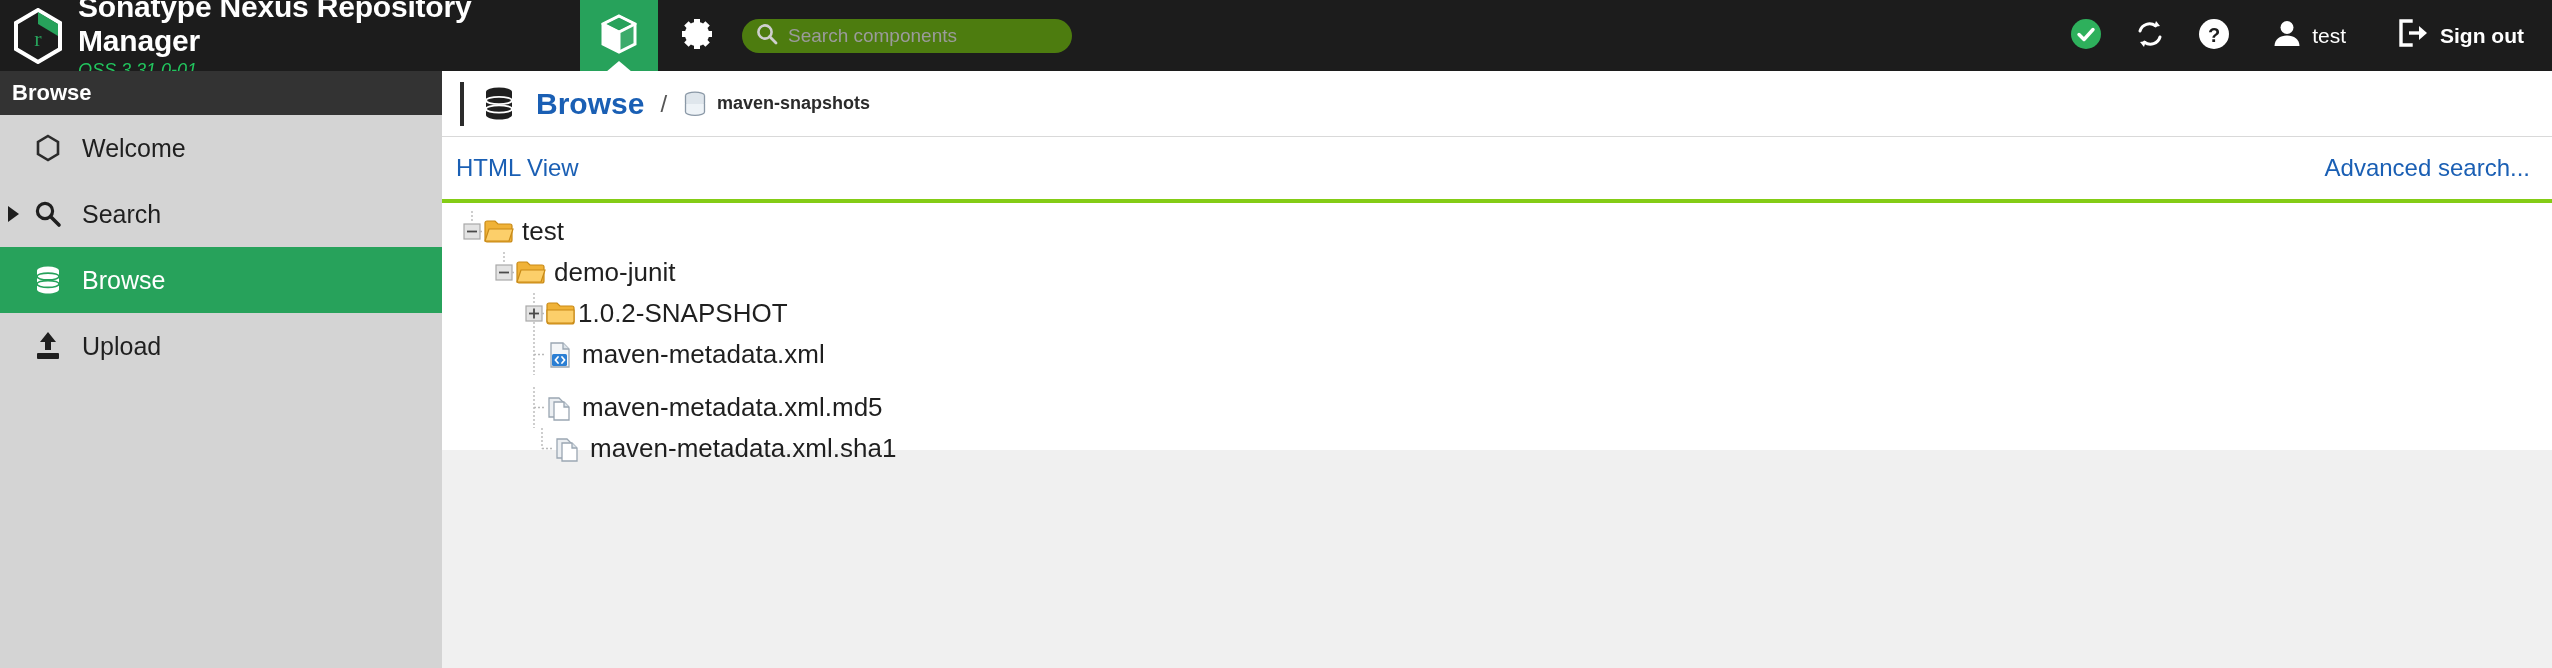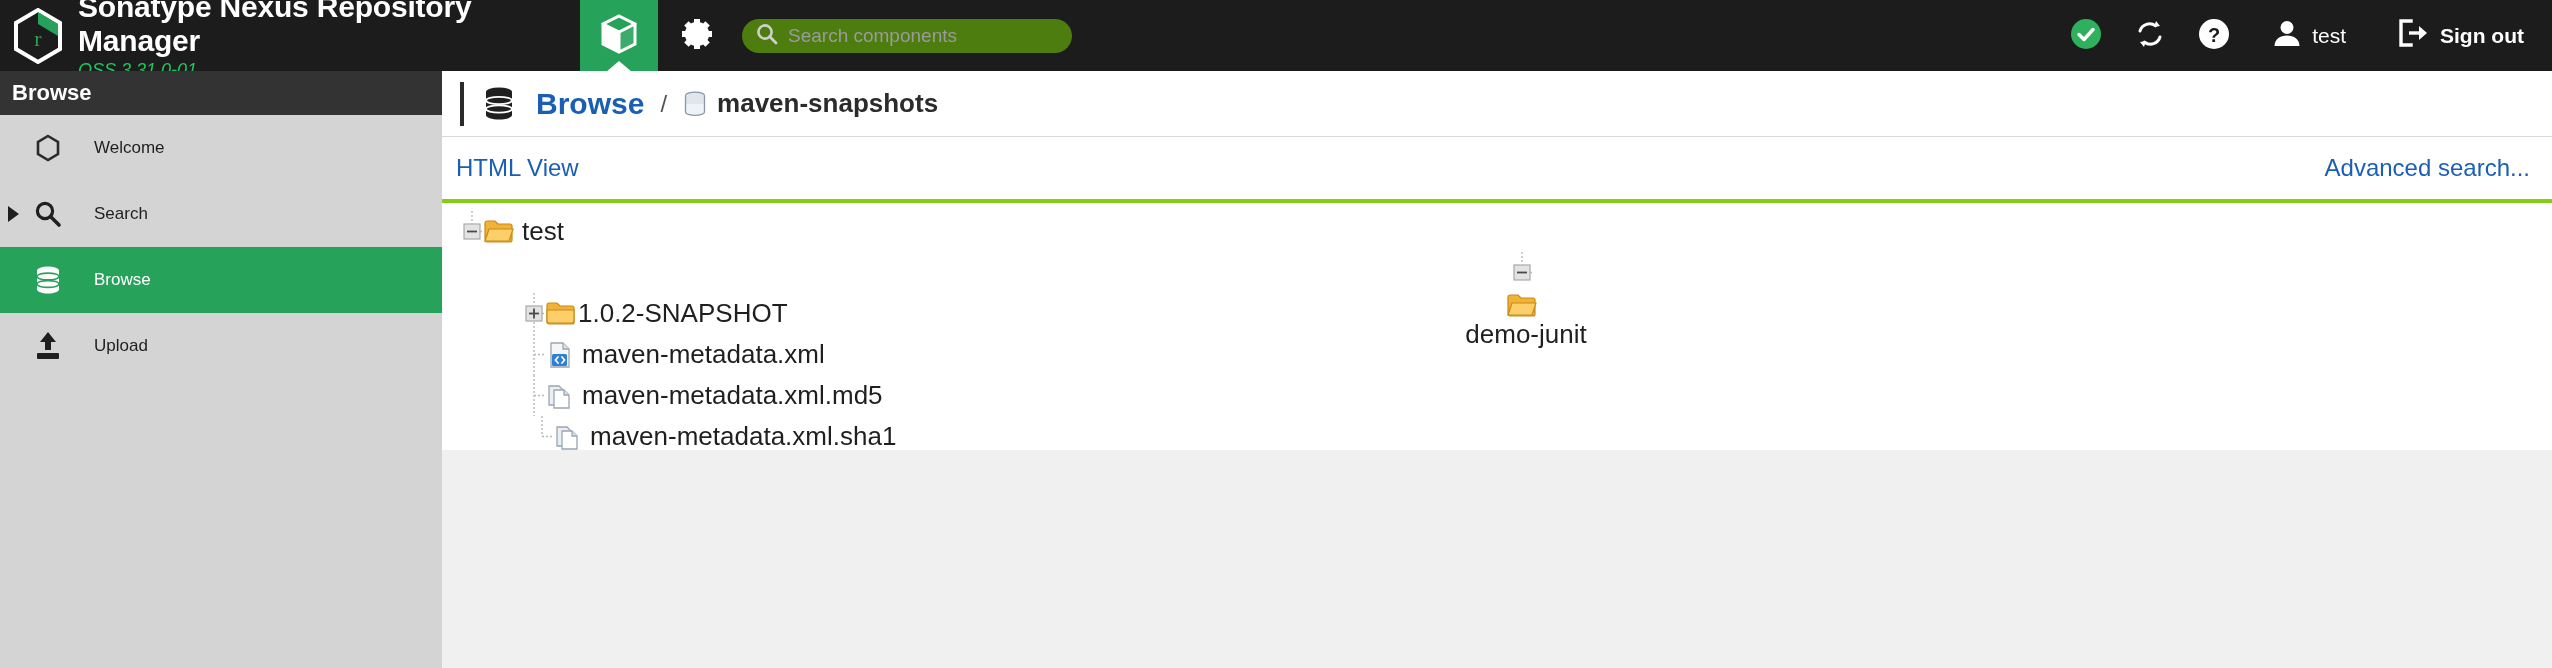--- a/index.html
+++ b/index.html
@@ -80,21 +80,21 @@
     position: absolute; top: 71px; left: 0;
     width: 442px; height: 597px; background: #d4d4d4;
   }
   .sidebar-header {
     height: 44px; background: #333333; color: #ffffff;
     display: flex; align-items: center; padding-left: 12px;
     font-size: 22px; font-weight: bold;
   }
   .nav-item {
     height: 66px; display: flex; align-items: center;
-    color: #1f1f1f; font-size: 17px; cursor: pointer; position: relative; gap: 12px;
+    color: #1f1f1f; font-size: 25px; cursor: pointer; position: relative;
   }
   .nav-item .caret {
     position: absolute; left: 8px; width: 0; height: 0;
     border-top: 8px solid transparent; border-bottom: 8px solid transparent;
     border-left: 11px solid #1f1f1f;
   }
   .nav-icon {
     width: 40px; display: flex; align-items: center; justify-content: center;
     margin-left: 28px; margin-right: 14px; flex: 0 0 auto;
   }
@@ -112,21 +112,21 @@
     padding-left: 18px; border-bottom: 1px solid #d9d9d9;
   }
   .crumb-rule { width: 4px; height: 44px; background: #2b2b2b; margin-right: 18px; }
   .crumb-db { margin-right: 20px; display: flex; align-items: center; }
   .crumb-link {
     color: #1a5fb4; font-size: 30px; font-weight: bold; cursor: pointer;
   }
   .crumb-sep { color: #555; font-size: 24px; margin: 0 16px; }
   .crumb-repo-icon { margin-right: 10px; display: flex; align-items: center; }
   .crumb-repo {
-    color: #2b2b2b; font-size: 26px; font-weight: bold;
+    color: #2b2b2b; font-size: 18px; font-weight: bold;
   }
 
   .links-row {
     height: 66px; display: flex; align-items: center; justify-content: space-between;
     padding: 0 22px 0 14px; border-bottom: 4px solid #84cc16;
   }
   .link-blue { color: #1a5fb4; font-size: 24px; cursor: pointer; }
 
   
   .tree { padding-top: 8px; }
@@ -333,21 +333,21 @@
         </span>
         <span class="ficon">
           <svg width="30" height="26" viewBox="0 0 30 26">
             <path d="M1 4a2 2 0 012-2h8l3 3h12a2 2 0 012 2v14a2 2 0 01-2 2H3a2 2 0 01-2-2z" fill="#f0b237" stroke="#c98a16" stroke-width="1.2"></path>
             <path d="M5 10h24l-4 12H1z" fill="#fccf6a" stroke="#c98a16" stroke-width="1.2"></path>
           </svg>
         </span>
         <span class="tlabel">test</span>
       </div>
 
-      <div class="tnode" style="padding-left:50px;flex-direction:column;">
+      <div class="tnode" style="padding-left:50px;">
         <span class="twire">
           <svg width="24" height="41" viewBox="0 0 24 41">
             <line x1="12" y1="0" x2="12" y2="12" stroke="#b9b9b9" stroke-width="1.4" stroke-dasharray="2 2"></line>
             <rect x="4" y="13" width="16" height="15" fill="#e3e3e3" stroke="#a9a9a9" stroke-width="1.2"></rect>
             <line x1="7" y1="20.5" x2="17" y2="20.5" stroke="#4a4a4a" stroke-width="1.8"></line>
             <line x1="20" y1="20.5" x2="24" y2="20.5" stroke="#b9b9b9" stroke-width="1.4" stroke-dasharray="2 2"></line>
           </svg>
         </span>
         <span class="ficon">
           <svg width="30" height="26" viewBox="0 0 30 26">
@@ -389,21 +389,21 @@
           <svg width="28" height="28" viewBox="0 0 28 28">
             <path d="M5 2h12l6 6v18H5z" fill="#f4f6f8" stroke="#9aa6b2" stroke-width="1.3"></path>
             <path d="M17 2v6h6" fill="#dde4ea" stroke="#9aa6b2" stroke-width="1.3"></path>
             <rect x="6" y="13" width="15" height="12" rx="1.5" fill="#2b7fd4"></rect>
             <path d="M12 16l-2.6 3 2.6 3M16 16l2.6 3-2.6 3" fill="none" stroke="#ffffff" stroke-width="1.8" stroke-linecap="round" stroke-linejoin="round"></path>
           </svg>
         </span>
         <span class="tlabel">maven-metadata.xml</span>
       </div>
 
-      <div class="tnode" style="padding-left:80px;">
+      <div class="tnode" style="padding-left:80px;margin-top:12px;">
         <span class="twire">
           <svg width="24" height="41" viewBox="0 0 24 41">
             <line x1="12" y1="0" x2="12" y2="41" stroke="#b9b9b9" stroke-width="1.4" stroke-dasharray="2 2"></line>
             <line x1="12" y1="20.5" x2="24" y2="20.5" stroke="#b9b9b9" stroke-width="1.4" stroke-dasharray="2 2"></line>
           </svg>
         </span>
         <span class="ficon">
           <svg width="28" height="28" viewBox="0 0 28 28">
             <path d="M3 4h10l5 5v14H3z" fill="#eceff2" stroke="#9aa6b2" stroke-width="1.3"></path>
             <path d="M8 8h10l5 5v13H8z" fill="#ffffff" stroke="#9aa6b2" stroke-width="1.3"></path>

